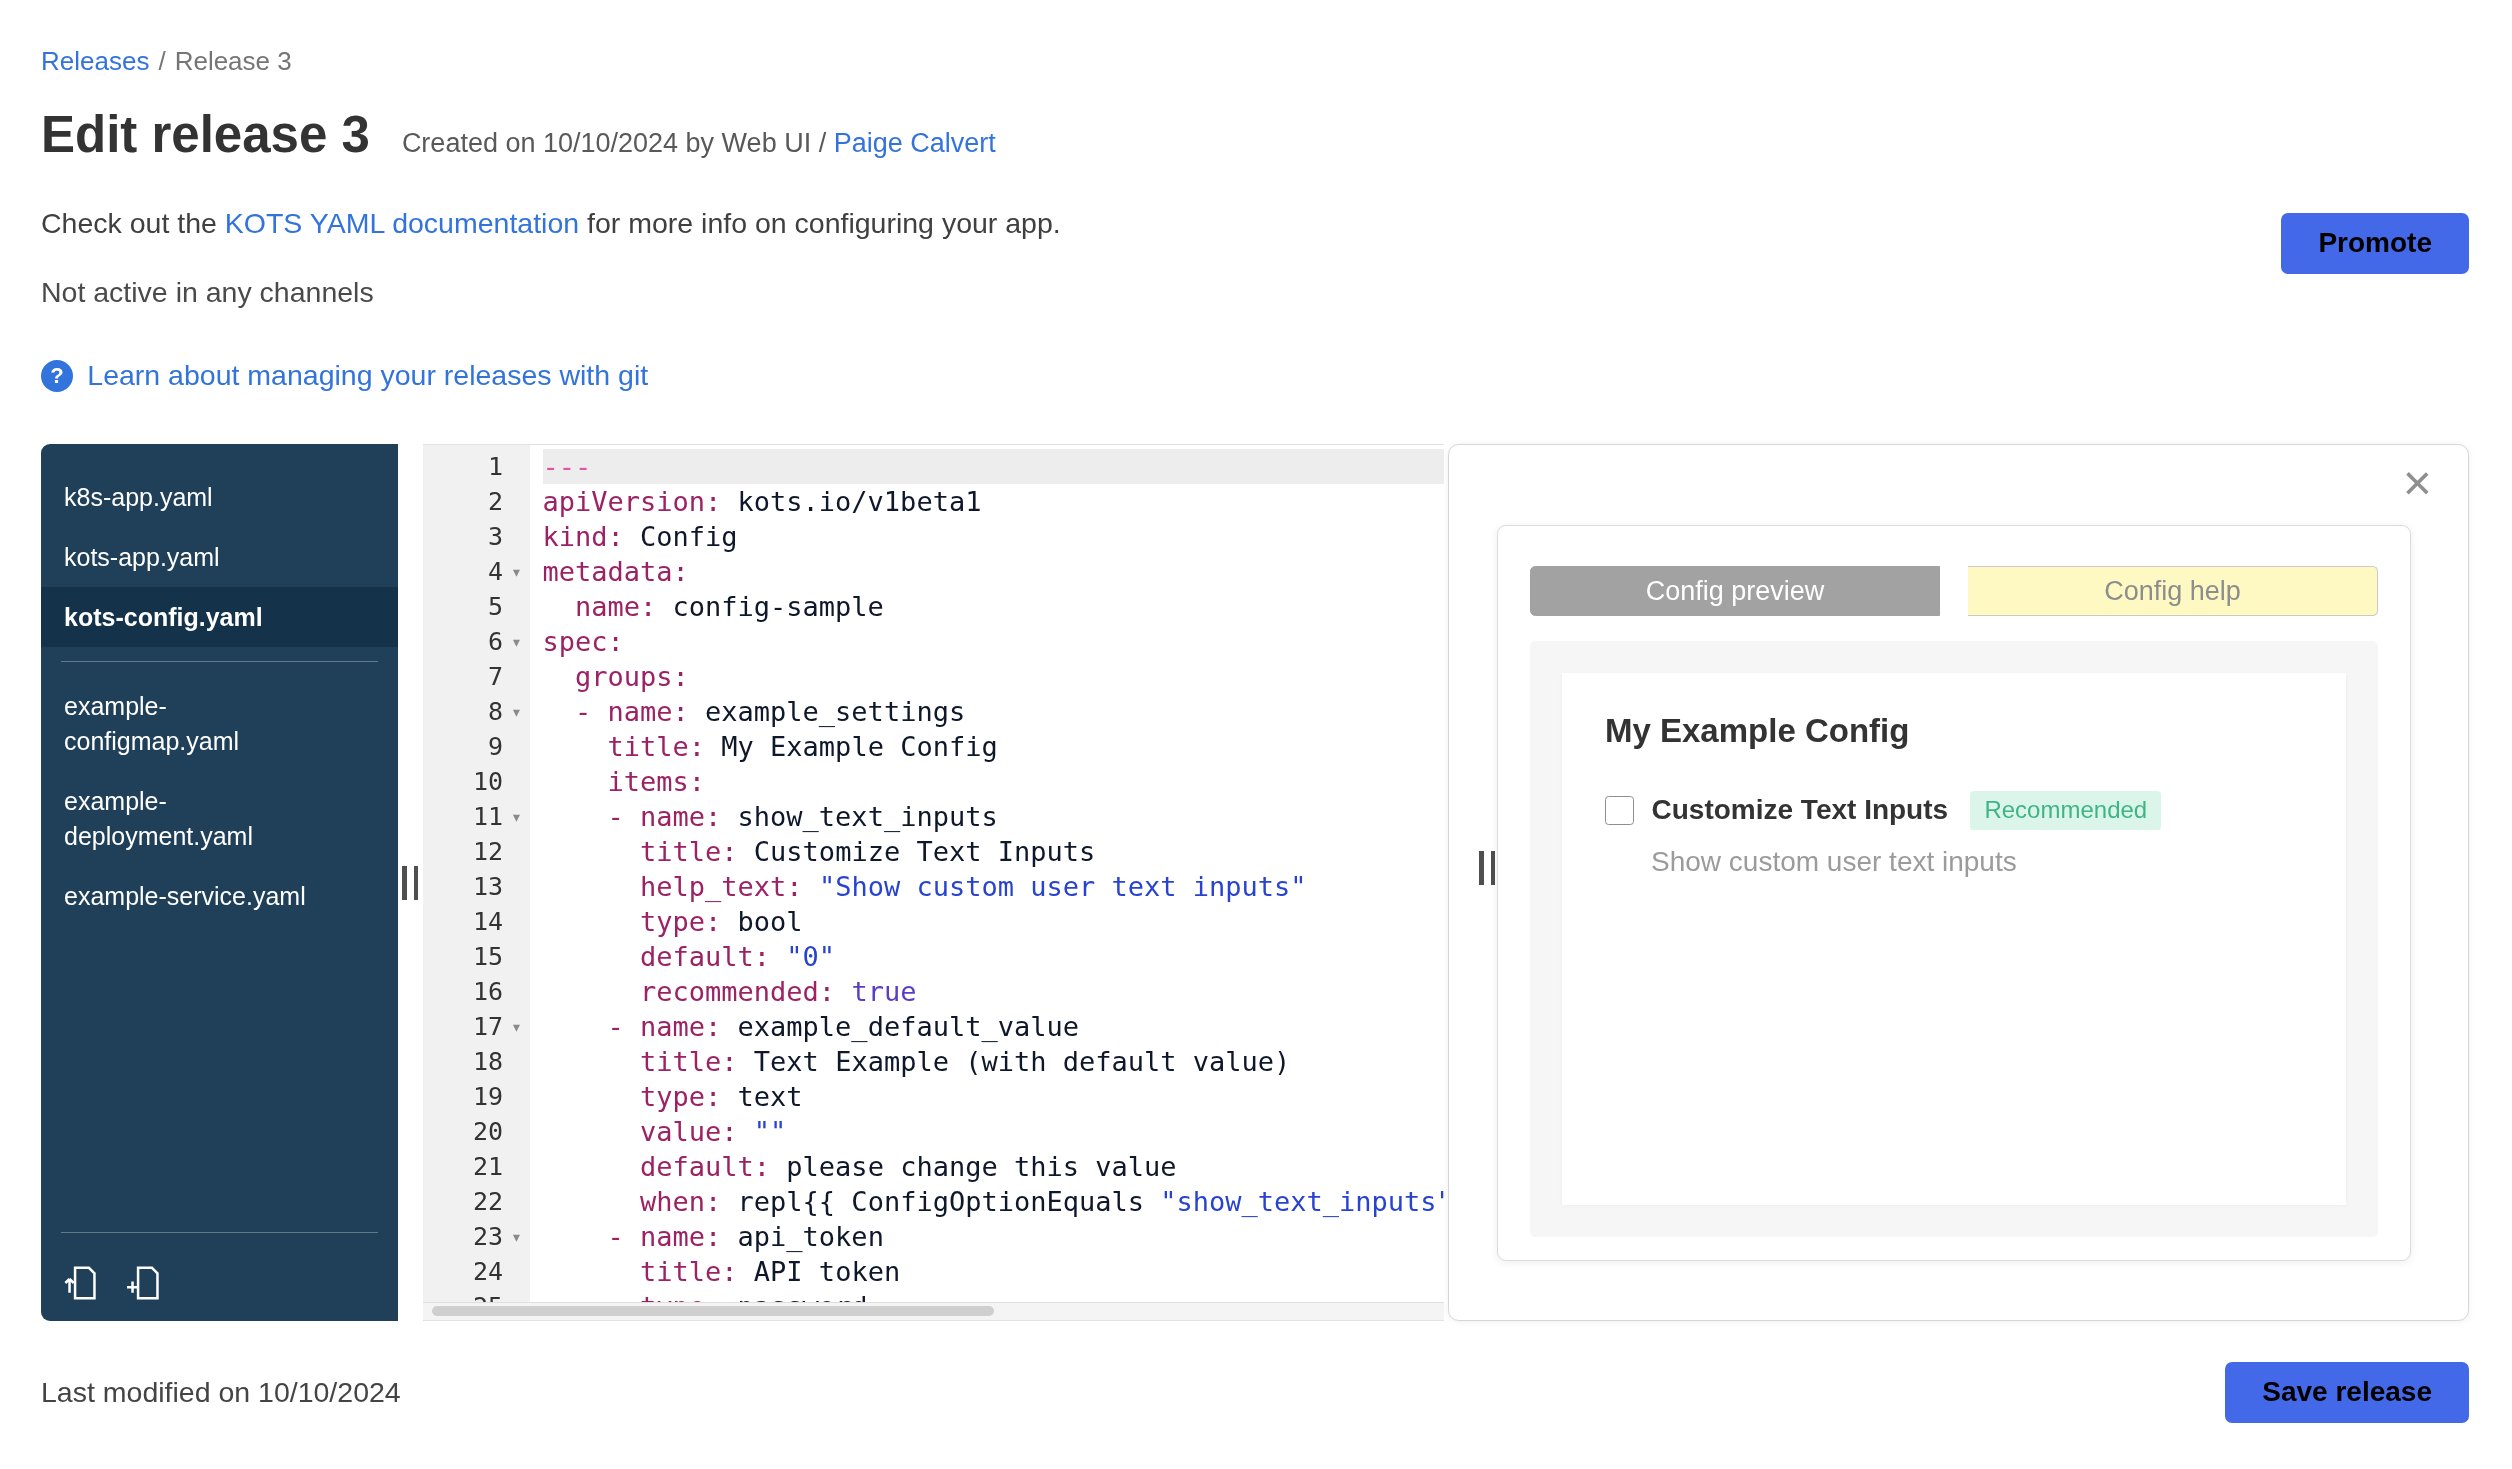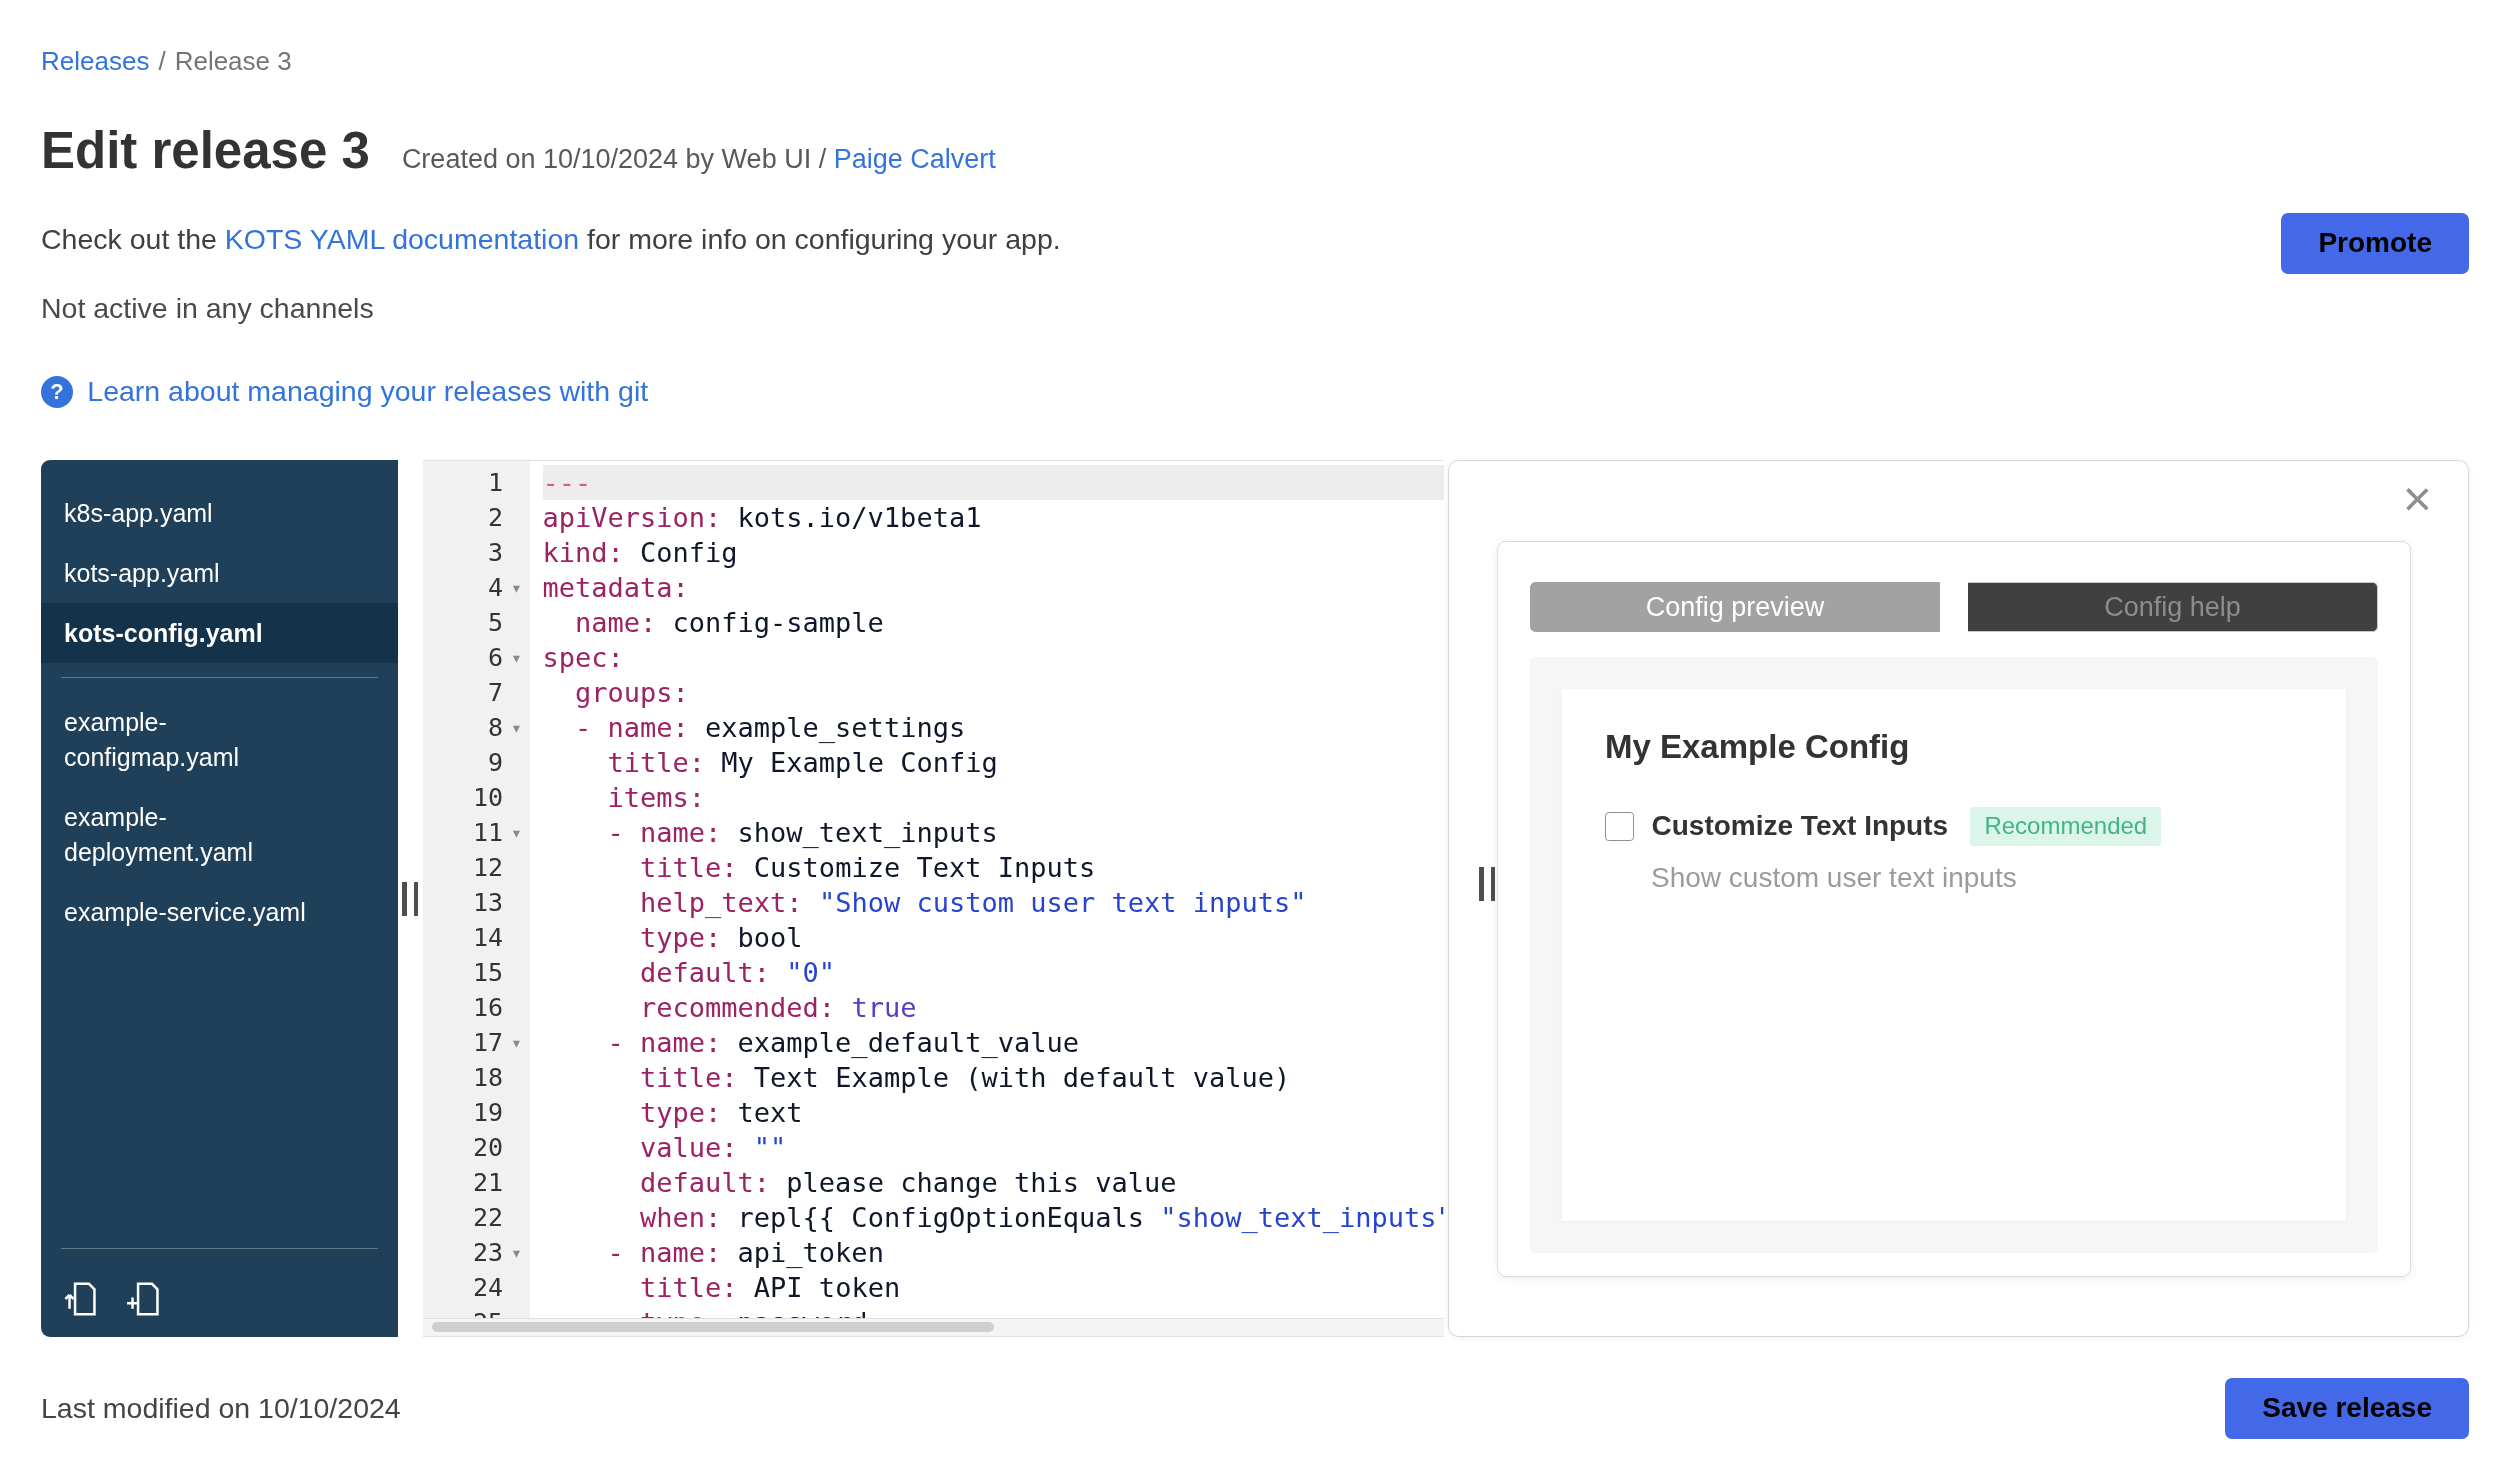--- a/index.html
+++ b/index.html
@@ -13,21 +13,21 @@
   }
   a { text-decoration:none; color:var(--link-blue,#3273dc); cursor:pointer; }
 
   .page { padding:46px 43px 0 41px; }
 
   
   .breadcrumb { font-size:26px; color:#757575; }
   .breadcrumb .sep { margin:0 9px; color:#757575; }
 
   
-  .title-row { display:flex; align-items:baseline; gap:32px; margin-top:44px; }
+  .title-row { display:flex; align-items:baseline; gap:32px; margin-top:28px; }
   h1 { font-size:51px; font-weight:700; color:#333; }
   .created { font-size:27px; color:#595959; }
   .docs-line { margin-top:43px; font-size:28.5px; color:#404040; }
   .channel-status { margin-top:36px; font-size:28.5px; color:#4a4a4a; }
   .git-row { margin-top:50px; display:flex; align-items:center; gap:14.3px; }
   .q-icon {
     width:32px; height:32px; border-radius:50%;
     background:var(--link-blue,#3273dc); color:#fff;
     font-size:22px; font-weight:bold;
     display:inline-flex; align-items:center; justify-content:center;
@@ -117,21 +117,21 @@
   .preview-card {
     position:absolute; left:48px; right:57px; top:80px; bottom:59px;
     border:0.9px solid #dcdcdc; border-radius:9px;
     box-shadow:0 1.8px 9px rgba(0,0,0,.07);
     padding:23px 32px; display:flex; flex-direction:column;
     background:#fff;
   }
   .tabs { display:flex; justify-content:space-between; margin-top:17px; }
   .ptab {
     width:410px; height:50px; font-family:inherit; font-size:27px;
-    background:#404040; color:#8d8d8d; border:0.9px solid #c9c9c9; cursor:pointer;
+    background:#fef9c3; color:#8d8d8d; border:0.9px solid #c9c9c9; cursor:pointer;
   }
   .ptab.active { background:var(--tab-active-bg,#a2a2a2); color:#fff; border-color:var(--tab-active-bg,#a2a2a2); }
   .ptab:first-child { border-radius:5.3px 0 0 5.3px; }
   .ptab:last-child { border-radius:0 5.3px 5.3px 0; border-left:none; }
   .preview-inset { margin-top:25px; flex:1; background:#f6f6f6; border-radius:5.3px; padding:32px; }
   .config-card { background:#fff; height:100%; padding:39px 43px; box-shadow:0 0.9px 3.6px rgba(0,0,0,.05); }
   .config-title { font-size:33px; font-weight:bold; color:#333; }
   .config-item { margin-top:41px; display:flex; align-items:center; gap:18px; }
   .checkbox { width:28.5px; height:28.5px; border:1.8px solid #8f8f8f; border-radius:3.6px; background:#fff; cursor:pointer; flex-shrink:0; }
   .item-label { font-size:28px; font-weight:bold; color:#333; }

